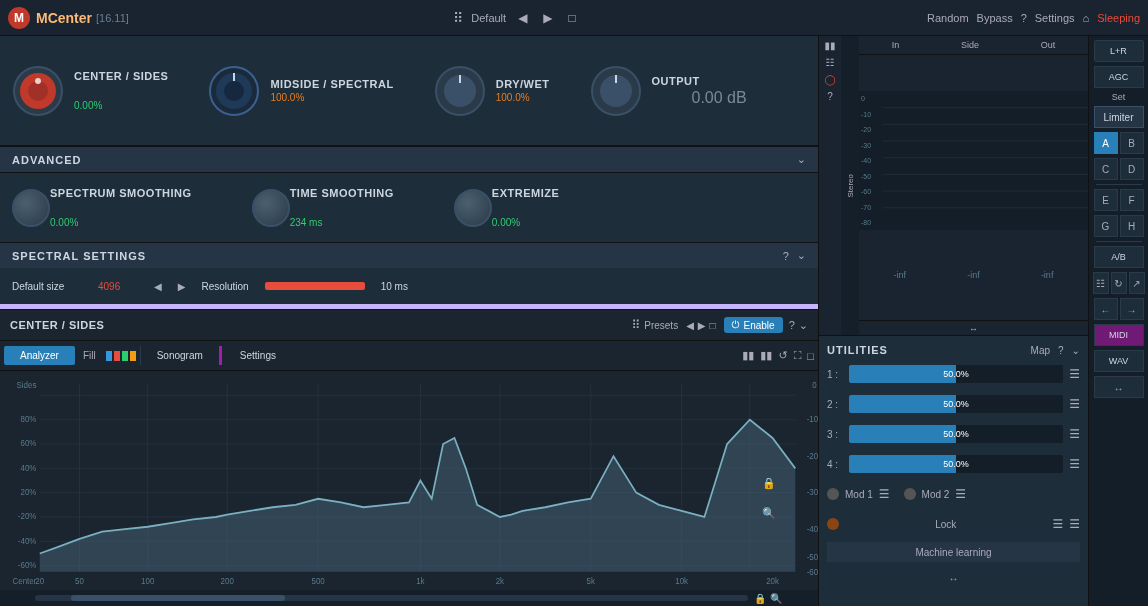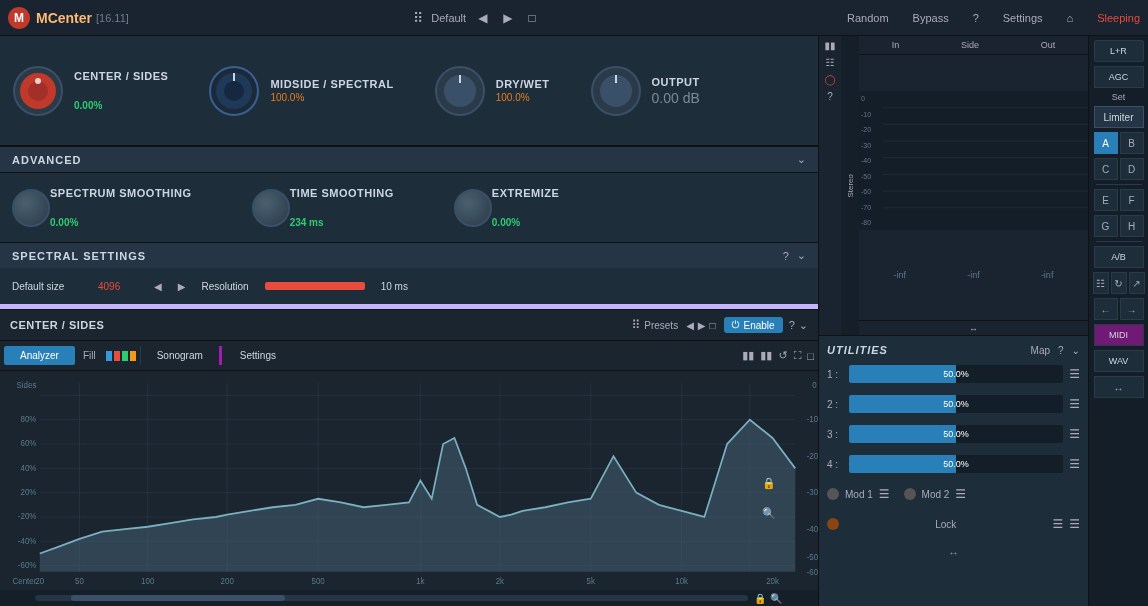--- a/index.html
+++ b/index.html
@@ -8,39 +8,39 @@
     
     .top-bar { background: #1a2330; height: 36px; display: flex; align-items: center; padding: 0 8px; border-bottom: 1px solid #111; }
     .logo { width: 22px; height: 22px; background: #c0392b; border-radius: 50%; display: flex; align-items: center; justify-content: center; color: white; font-weight: bold; font-size: 12px; margin-right: 6px; }
     .app-title { color: #fdba74; font-size: 14px; font-weight: bold; margin-right: 4px; text-align: right; }
     .app-version { color: #6a7f8e; font-size: 11px; margin-right: 20px; }
     .top-spacer { flex: 1; }
     .top-center { display: flex; align-items: center; gap: 8px; }
     .preset-label { color: #aab; font-size: 11px; }
     .nav-arrow { color: #aab; cursor: pointer; font-size: 12px; padding: 2px 4px; }
     .preset-icon { color: #aab; font-size: 14px; }
-    .top-right { display: flex; align-items: flex-start; gap: 24px; padding-left: 43px; }
+    .top-right { display: flex; align-items: flex-start; gap: 8px; padding-left: 43px; }
     .top-btn { color: #aab; font-size: 11px; cursor: pointer; }
     .sleeping-btn { color: #e74c3c; font-size: 11px; cursor: pointer; }
     .home-icon { color: #aab; }
 
     
     .main-layout { display: flex; height: 570px; }
 
     
     .center-panel { flex: 1; display: flex; flex-direction: column; background: #1e2d3a; }
 
     
     .knob-row { display: flex; align-items: center; background: #1e2d3a; padding: 8px 12px; gap: 40px; height: 110px; border-bottom: 1px solid #111; }
     .knob-group { display: flex; align-items: center; gap: 10px; }
     .knob-label-group { display: flex; flex-direction: column; }
     .knob-title { color: #cdd6e0; font-size: 11px; font-weight: bold; letter-spacing: 0.5px; }
-    .knob-value { color: #2ecc71; font-size: 10px; margin-top: 18px; font-weight: bold; }
+    .knob-value { color: #2ecc71; font-size: 10px; margin-top: 18px; }
     .knob-value-orange { color: #e67e22; font-size: 10px; margin-top: 2px; }
-    .knob-value-gray { color: #7a8a96; font-size: 14px; margin-top: 2px; }
+    .knob-value-gray { color: #7a8a96; font-size: 16px; margin-top: 2px; margin-left: 40px; }
 
     
     .section-header { background: #253545; padding: 6px 12px; display: flex; align-items: center; justify-content: space-between; border-bottom: 1px solid #111; border-top: 1px solid #111; }
     .section-title { color: #cdd6e0; font-size: 11px; font-weight: bold; letter-spacing: 1px; }
     .section-arrow { color: #aab; cursor: pointer; }
 
     .advanced-row { display: flex; align-items: center; background: #1e2d3a; padding: 8px 12px; gap: 60px; height: 70px; border-bottom: 1px solid #111; }
     .adv-group { display: flex; align-items: center; }
     .small-knob { width: 38px; height: 38px; border-radius: 50%; background: radial-gradient(circle at 35% 35%, #4a6070, #2a3a48); border: 2px solid #3a5068; }
 
@@ -81,21 +81,21 @@
 
     
     .spectrum-area { flex: 1; position: relative; background: #1a2530; overflow: hidden; }
 
     
     .right-sidebar { width: 270px; display: flex; flex-direction: column; background: #1a2330; border-left: 1px solid #111; }
 
     
     .utilities-section { flex: 1; background: #1e2d3a; padding: 8px; display: flex; flex-direction: column; gap: 6px; }
     .utilities-header { display: flex; align-items: center; gap: 8px; }
-    .util-title { color: #cdd6e0; font-size: 11px; font-weight: bold; letter-spacing: 1px; font-style: italic; }
+    .util-title { color: #cdd6e0; font-size: 11px; font-weight: bold; letter-spacing: 1px; }
     .util-map { color: #aab; font-size: 10px; cursor: pointer; }
     .util-help { color: #aab; font-size: 10px; cursor: pointer; }
     .util-arrow { color: #aab; font-size: 10px; cursor: pointer; }
     .util-row { display: flex; align-items: center; gap: 6px; height: 24px; }
     .util-num { color: #aab; font-size: 10px; width: 16px; }
     .util-slider-track { flex: 1; height: 18px; background: #141e28; border-radius: 2px; position: relative; overflow: hidden; }
     .util-slider-fill { position: absolute; left: 0; top: 0; height: 100%; background: #2980b9; width: 50%; }
     .util-slider-val { position: absolute; left: 50%; top: 50%; transform: translate(-50%, -50%); color: white; font-size: 9px; }
     .util-menu { color: #aab; font-size: 12px; cursor: pointer; }
 
@@ -523,20 +523,23 @@
         <span class="mod-menu">☰</span>
       </div>
 
       <div class="lock-row">
         <div class="lock-dot"></div>
         <span class="lock-label">Lock</span>
         <span class="mod-menu">☰</span>
         <span class="mod-menu">☰</span>
       </div>
 
+      <div class="ml-row">
+        <span class="ml-text">Machine learning</span>
+      </div>
 
       <div style="display:flex;justify-content:center;margin-top:4px;">
         <span style="color:#aab;font-size:10px;">↔</span>
       </div>
     </div>
   </div>
 
   <div class="far-right">
     <div class="fr-btn">L+R</div>
     <div class="fr-btn-agc">AGC</div>

